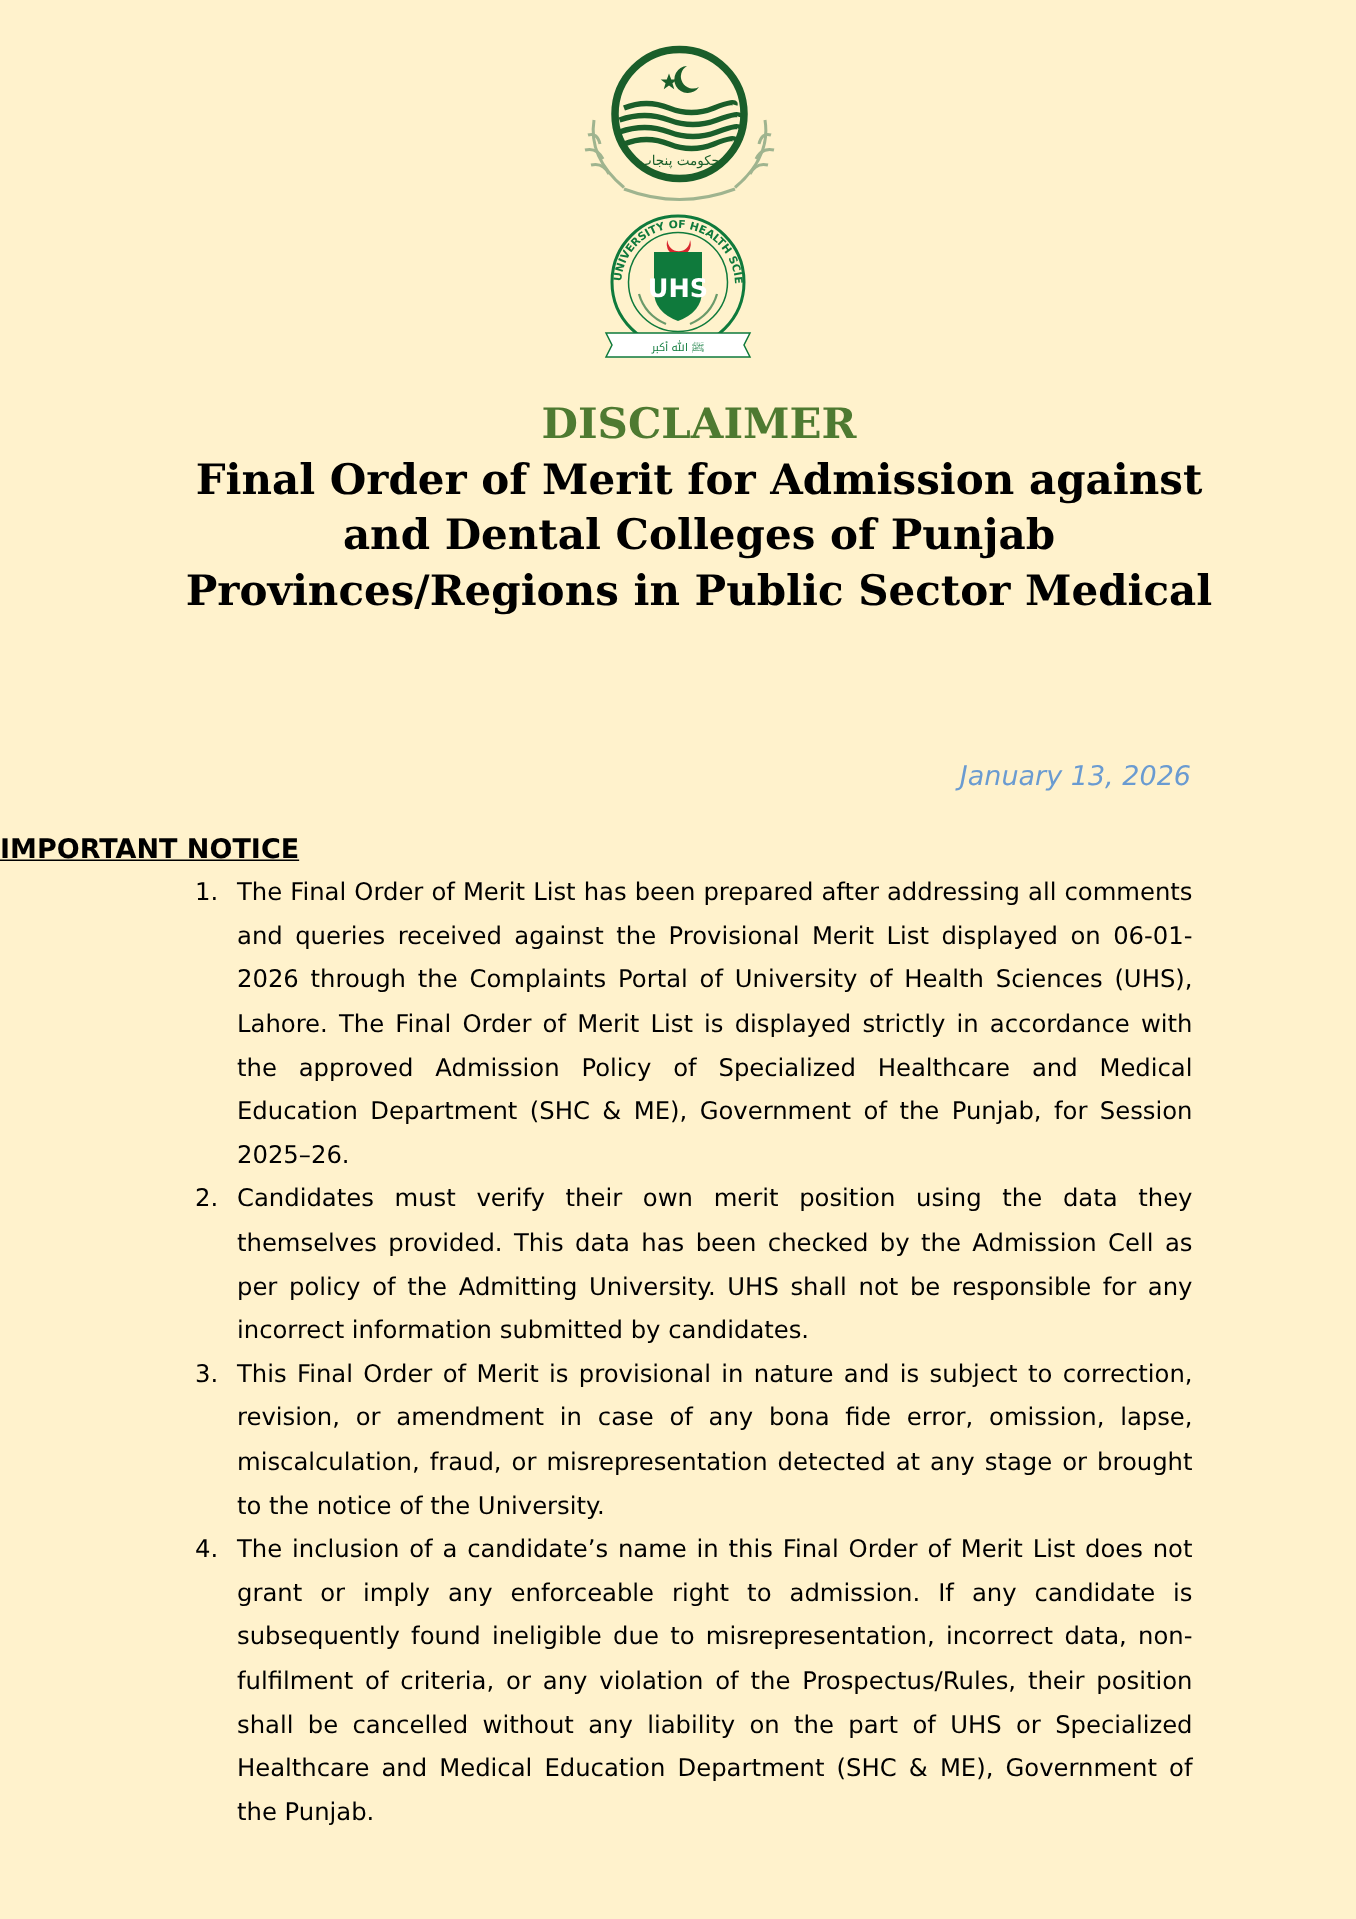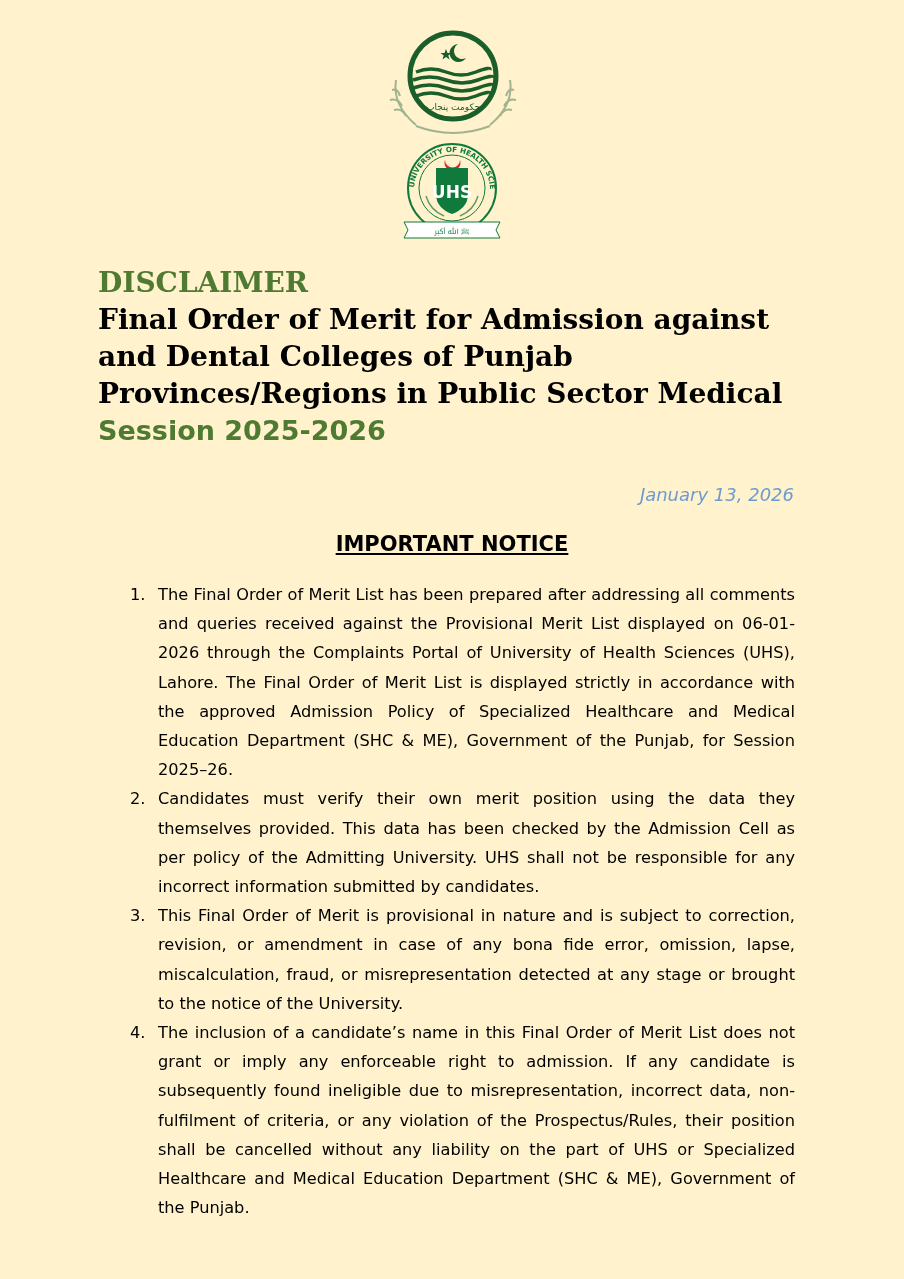--- a/index.html
+++ b/index.html
@@ -6,40 +6,40 @@
   body {
     width: 904px; height: 1279px;
     background: #fff2cc;
     position: relative;
     overflow: hidden;
     font-family: "DejaVu Sans", sans-serif;
     color: #000;
   }
   .logo-punjab { position: absolute; left: 386px; top: 30px; width: 134px; height: 108px; }
   .logo-uhs { position: absolute; left: 400px; top: 138px; width: 104px; height: 102px; }
-  .title-block { position: absolute; left: 98px; width: 704px; top: 264px; text-align: left; }
+  .title-block { position: absolute; left: 114px; width: 704px; top: 264px; text-align: center; }
   .t-disclaimer {
     font-family: "DejaVu Serif", serif; font-weight: bold; color: #4e7a31;
     font-size: 28px; line-height: 37px; margin: 0;
   }
   .t-main {
     font-family: "DejaVu Serif", serif; font-weight: bold; color: #000000;
     font-size: 28px; line-height: 37px; margin: 0;
   }
   .t-session {
     font-family: "DejaVu Sans", sans-serif; font-weight: bold; color: #4e7a31;
     font-size: 27px; line-height: 37px; margin: 0;
   }
   .date {
-    position: absolute; right: 110px; top: 484px;
+    position: absolute; right: 110px; top: 507px;
     font-style: italic; color: #6a9bd1; font-size: 18px;
   }
   .notice-heading {
-    position: absolute; left: 0; right: 0; top: 532px; text-align: center;
-    font-weight: bold; font-size: 21px; text-decoration: underline;
+    position: absolute; left: 0; right: 0; top: 556px; 
+    font-weight: bold; font-size: 18px; text-decoration: underline;
   }
   .notice-list {
     position: absolute; left: 128px; width: 667px; top: 580px;
     margin: 0; padding: 0; list-style: none;
   }
   .notice-item {
     position: relative; padding-left: 30px;
     font-size: 16.2px; line-height: 29.2px; text-align: justify;
   }
   .notice-num { position: absolute; left: 2px; top: 0; }
@@ -96,21 +96,20 @@
 
   <path d="M4 84 H100 L96 92 L100 100 H4 L8 92 Z" fill="#fff" stroke="#0f7a3c" stroke-width="1"></path>
   <text x="52" y="96" text-anchor="middle" font-size="7" fill="#0f7a3c" font-family="DejaVu Sans, sans-serif">ﷺ ﷲ ﷳ</text>
 </svg>
 
 <div class="title-block">
   <p class="t-disclaimer">DISCLAIMER</p>
   <p class="t-main">Final Order of Merit for Admission against</p>
   <p class="t-main">and Dental Colleges of Punjab</p>
   <p class="t-main">Provinces/Regions in Public Sector Medical</p>
-  <p class="t-session">Session 2025-2026</p>
 </div>
 
 <div class="date">January 13, 2026</div>
 
 <div class="notice-heading">IMPORTANT NOTICE</div>
 
 <ol class="notice-list">
   <li class="notice-item">
     <span class="notice-num">1.</span>
     <span>The Final Order of Merit List has been prepared after addressing all comments and queries received against the Provisional Merit List displayed on 06-01-2026 through the Complaints Portal of University of Health Sciences (UHS), Lahore. The Final Order of Merit List is displayed strictly in accordance with the approved Admission Policy of Specialized Healthcare and Medical Education Department (SHC &amp; ME), Government of the Punjab, for Session 2025–26.</span>

